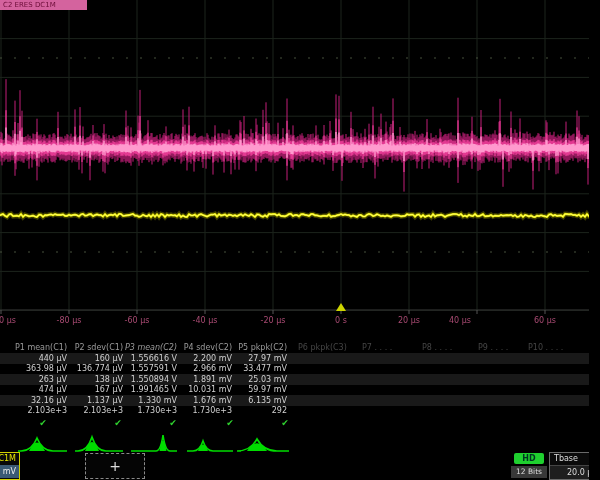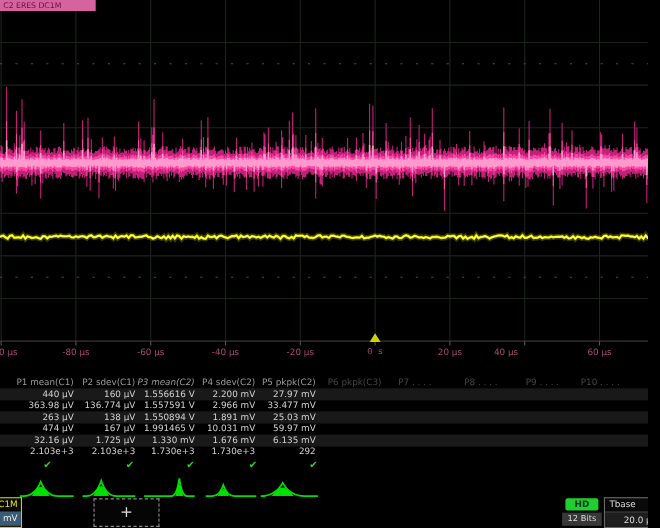--- a/index.html
+++ b/index.html
@@ -73,40 +73,40 @@
     </svg>
 
   <div id="textlayer">
     <div id="banner">C2 ERES DC1M</div>
     <div id="axis">
         <span class="axis-label" style="left: 1px; top: 316px;">-100 µs</span>
         <span class="axis-label" style="left: 69px; top: 316px;">-80 µs</span>
         <span class="axis-label" style="left: 137px; top: 316px;">-60 µs</span>
         <span class="axis-label" style="left: 205px; top: 316px;">-40 µs</span>
         <span class="axis-label" style="left: 273px; top: 316px;">-20 µs</span>
-        <span class="axis-label" style="left: 341px; top: 316px; font-family: Liberation Mono, monospace;">0 s</span>
+        <span class="axis-label" style="left: 341px; top: 316px;">0 s</span>
         <span class="axis-label" style="left: 409px; top: 316px;">20 µs</span>
         <span class="axis-label" style="left: 460px; top: 316px;">40 µs</span>
         <span class="axis-label" style="left: 545px; top: 316px;">60 µs</span>
       </div>
     <div id="mtable">
         <span class="mh" style="left: 67px; top: 343px;">P1 mean(C1)</span>
         <span class="mv" style="left: 67px; top: 353.5px;">440 µV</span>
         <span class="mv" style="left: 67px; top: 364px;">363.98 µV</span>
         <span class="mv" style="left: 67px; top: 374.5px;">263 µV</span>
         <span class="mv" style="left: 67px; top: 385px;">474 µV</span>
         <span class="mv" style="left: 67px; top: 395.5px;">32.16 µV</span>
         <span class="mv" style="left: 67px; top: 406px;">2.103e+3</span>
         <span class="mcheck" style="left: 43px; top: 418px;">✔</span>
         <span class="mh" style="left: 123px; top: 343px;">P2 sdev(C1)</span>
         <span class="mv" style="left: 123px; top: 353.5px;">160 µV</span>
         <span class="mv" style="left: 123px; top: 364px;">136.774 µV</span>
         <span class="mv" style="left: 123px; top: 374.5px;">138 µV</span>
         <span class="mv" style="left: 123px; top: 385px;">167 µV</span>
-        <span class="mv" style="left: 123px; top: 395.5px;">1.725 µV</span>
+        <span class="mv" style="left: 123px; top: 395.5px;">1.137 µV</span>
         <span class="mv" style="left: 123px; top: 406px;">2.103e+3</span>
         <span class="mcheck" style="left: 118px; top: 418px;">✔</span>
         <span class="mh" style="left: 177px; top: 343px; font-style: italic;">P3 mean(C2)</span>
         <span class="mv" style="left: 177px; top: 353.5px;">1.556616 V</span>
         <span class="mv" style="left: 177px; top: 364px;">1.557591 V</span>
         <span class="mv" style="left: 177px; top: 374.5px;">1.550894 V</span>
         <span class="mv" style="left: 177px; top: 385px;">1.991465 V</span>
         <span class="mv" style="left: 177px; top: 395.5px;">1.330 mV</span>
         <span class="mv" style="left: 177px; top: 406px;">1.730e+3</span>
         <span class="mcheck" style="left: 173px; top: 418px;">✔</span>

